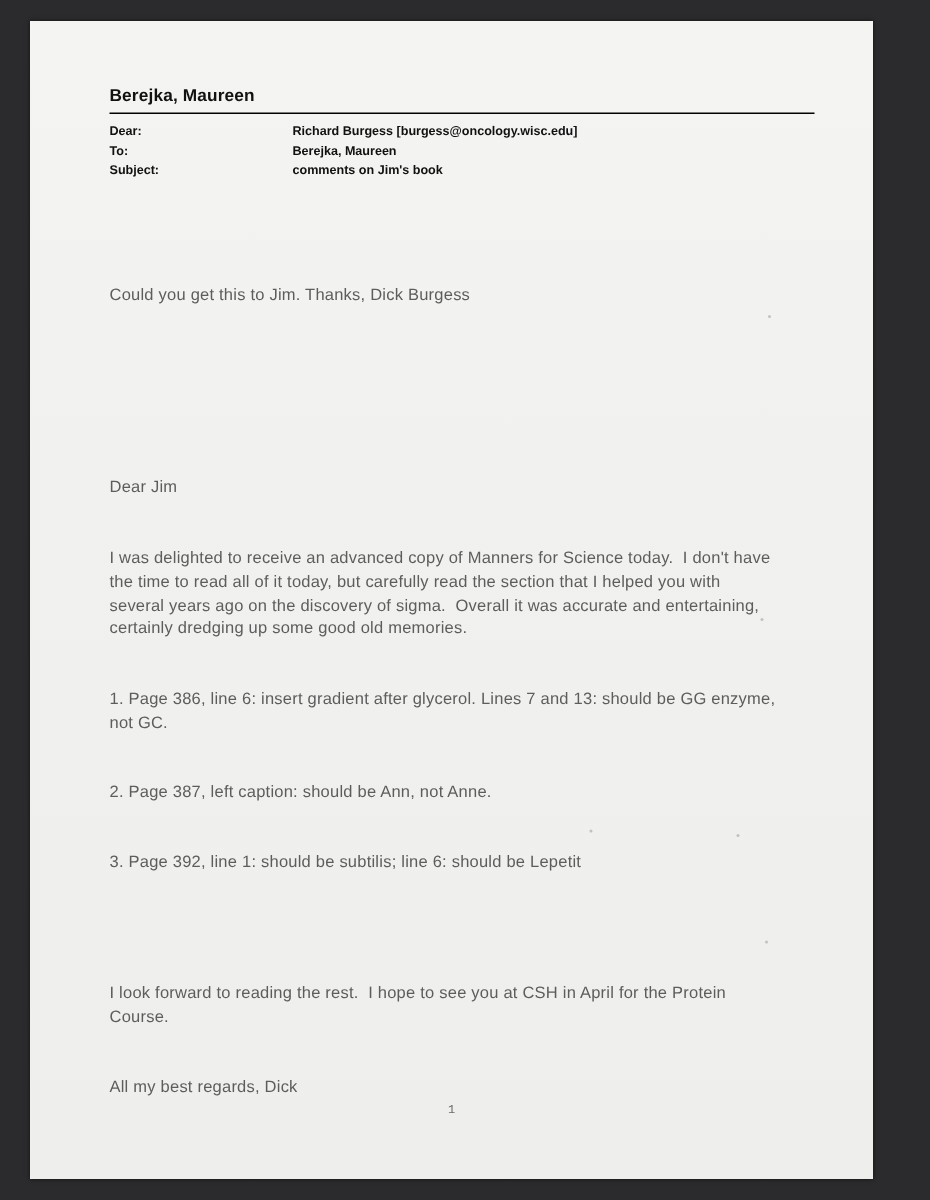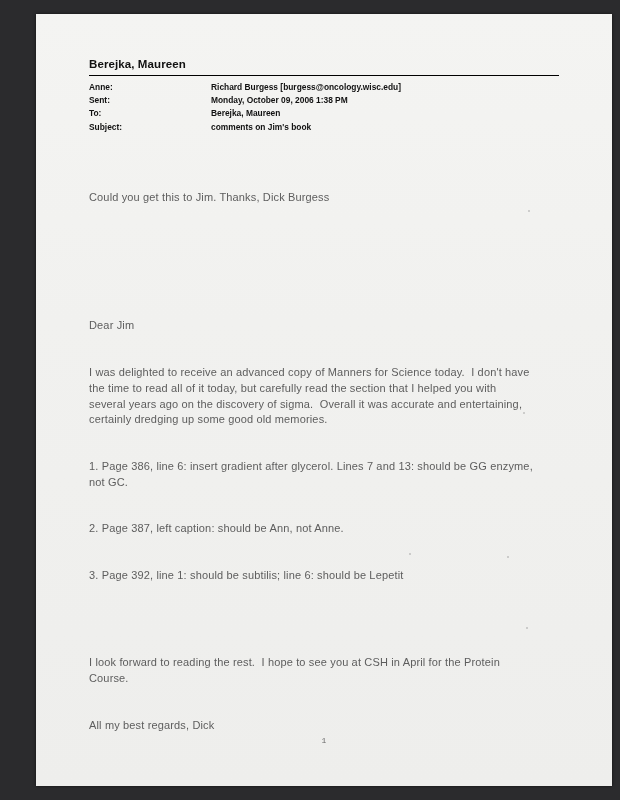--- a/index.html
+++ b/index.html
@@ -8,27 +8,26 @@
   }
   body {
     width: 620px;
     height: 800px;
     background: #2b2b2d;
     font-family: "Liberation Sans", sans-serif;
     overflow: hidden;
   }
   #page-scan {
     position: absolute;
-    left: 36px;
+    left: 20px;
     top: 14px;
     width: 562px;
     height: 772px;
     background: #f2f2f0;
     box-shadow: 0 0 3px rgba(0,0,0,0.6);
-    padding-left: 14px;
   }
   .paper-inner {
     position: absolute;
     left: 0; top: 0; right: 0; bottom: 0;
     background: linear-gradient(180deg, #f4f4f2 0%, #f1f1ef 40%, #eeeeec 100%);
   }
   .header-block {
     position: absolute;
     left: 53px;
     top: 44px;
@@ -108,26 +107,22 @@
 
 <div id="page-scan">
   <div class="paper-inner">
 
     <div class="header-block">
       <div class="doc-title">Berejka, Maureen</div>
       <div class="title-rule"></div>
       <table class="meta-table">
         <tbody>
             <tr>
-          <td class="meta-label">Anne:</td>
+          <td class="meta-label">Dear:</td>
           <td class="meta-value">Richard Burgess [burgess@oncology.wisc.edu]</td>
-        </tr>
-        <tr>
-          <td class="meta-label">Sent:</td>
-          <td class="meta-value">Monday, October 09, 2006 1:38 PM</td>
         </tr>
         <tr>
           <td class="meta-label">To:</td>
           <td class="meta-value">Berejka, Maureen</td>
         </tr>
         <tr>
           <td class="meta-label">Subject:</td>
           <td class="meta-value">comments on Jim's book</td>
         </tr>
       </tbody>

